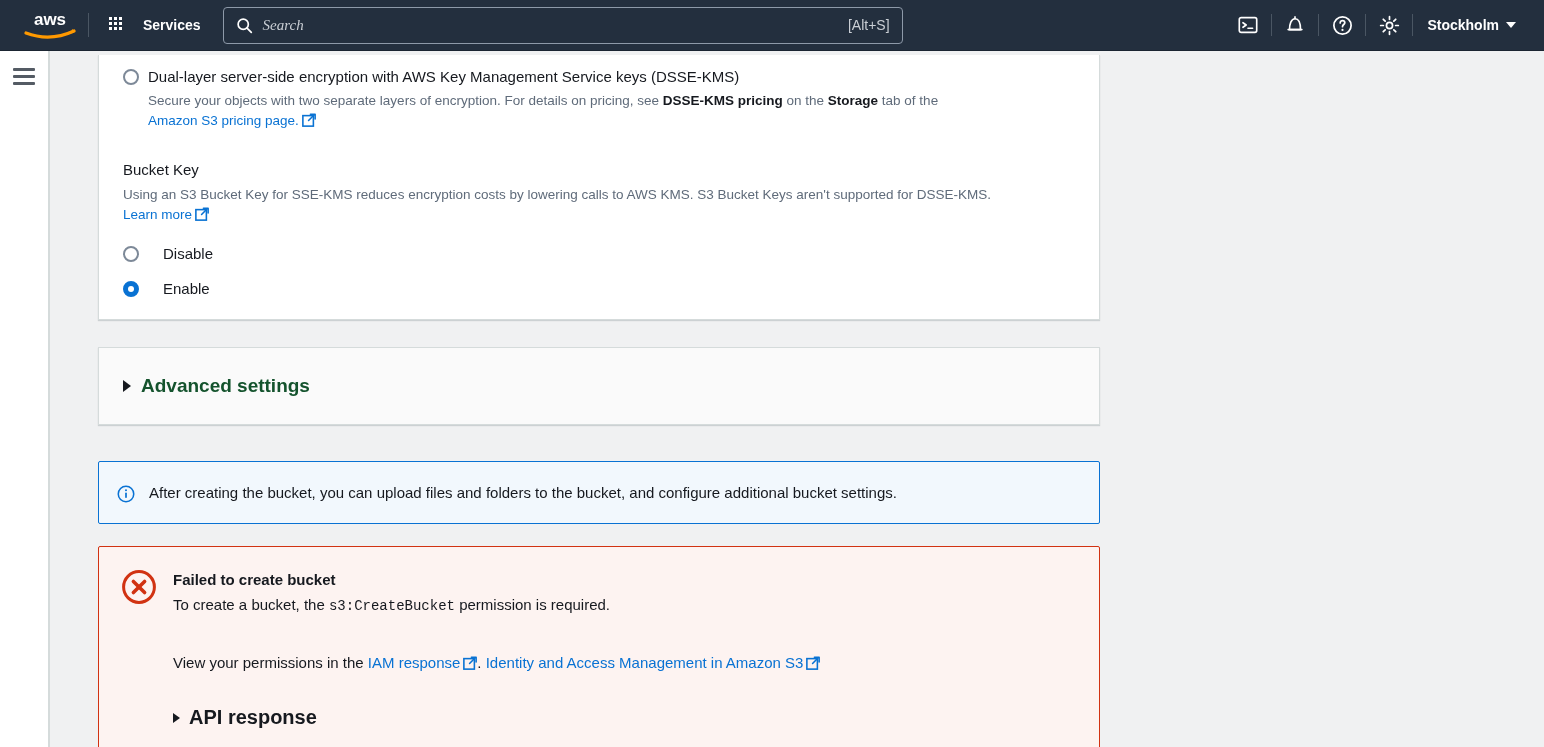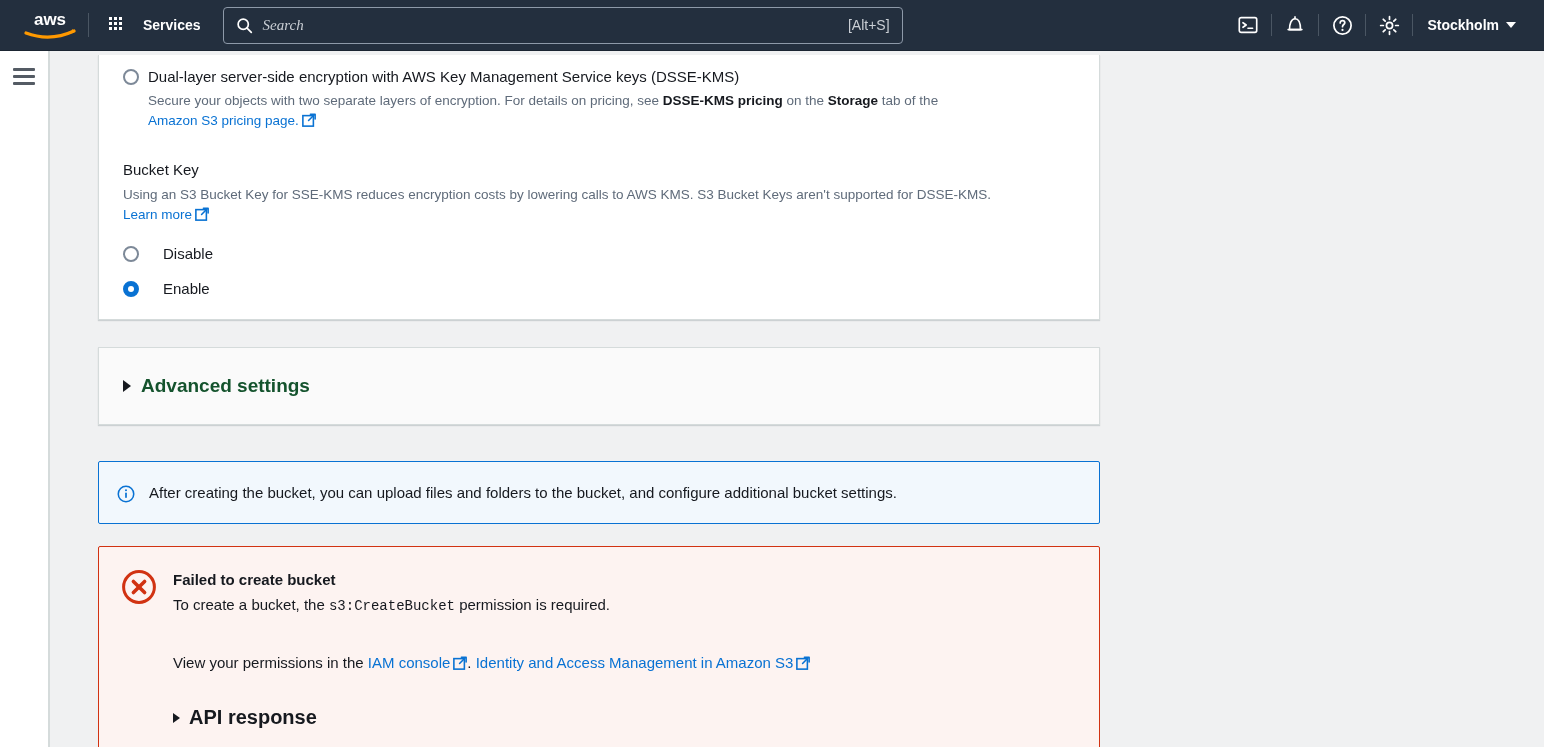--- a/index.html
+++ b/index.html
@@ -523,21 +523,21 @@
         <circle cx="18" cy="18" r="15.4" stroke="#d13212" stroke-width="3" fill="none"></circle>
         <line x1="12.4" y1="12.4" x2="23.6" y2="23.6" stroke="#d13212" stroke-width="3.6" stroke-linecap="round"></line>
         <line x1="23.6" y1="12.4" x2="12.4" y2="23.6" stroke="#d13212" stroke-width="3.6" stroke-linecap="round"></line>
       </svg>
       <div class="alert-error-body">
         <div class="alert-error-title">Failed to create bucket</div>
         <div class="alert-error-msg">
           <span>To create a bucket, the </span><span class="mono">s3:CreateBucket</span><span> permission is required.</span>
         </div>
         <div class="alert-error-links">
-          <span>View your permissions in the </span><a class="link">IAM console</a><span class="ext-icon"><svg width="14" height="14" viewBox="0 0 16 16">
+          <span>View your permissions in the </span><a class="link">IAM response</a><span class="ext-icon"><svg width="14" height="14" viewBox="0 0 16 16">
                 <rect x="1" y="3" width="12" height="12" stroke="#0972d3" stroke-width="1.8" fill="none"></rect>
                 <path d="M7.5 8.5 L14 2" stroke="#0972d3" stroke-width="1.8" stroke-linecap="round"></path>
                 <polyline points="9.6,1.4 15,1.4 15,6.8" stroke="#0972d3" stroke-width="1.8" fill="none" stroke-linecap="round" stroke-linejoin="round"></polyline>
               </svg></span><span>. </span><a class="link">Identity and Access Management in Amazon S3</a><span class="ext-icon"><svg width="14" height="14" viewBox="0 0 16 16">
                 <rect x="1" y="3" width="12" height="12" stroke="#0972d3" stroke-width="1.8" fill="none"></rect>
                 <path d="M7.5 8.5 L14 2" stroke="#0972d3" stroke-width="1.8" stroke-linecap="round"></path>
                 <polyline points="9.6,1.4 15,1.4 15,6.8" stroke="#0972d3" stroke-width="1.8" fill="none" stroke-linecap="round" stroke-linejoin="round"></polyline>
               </svg></span>
         </div>
         <div class="api-response-row">

